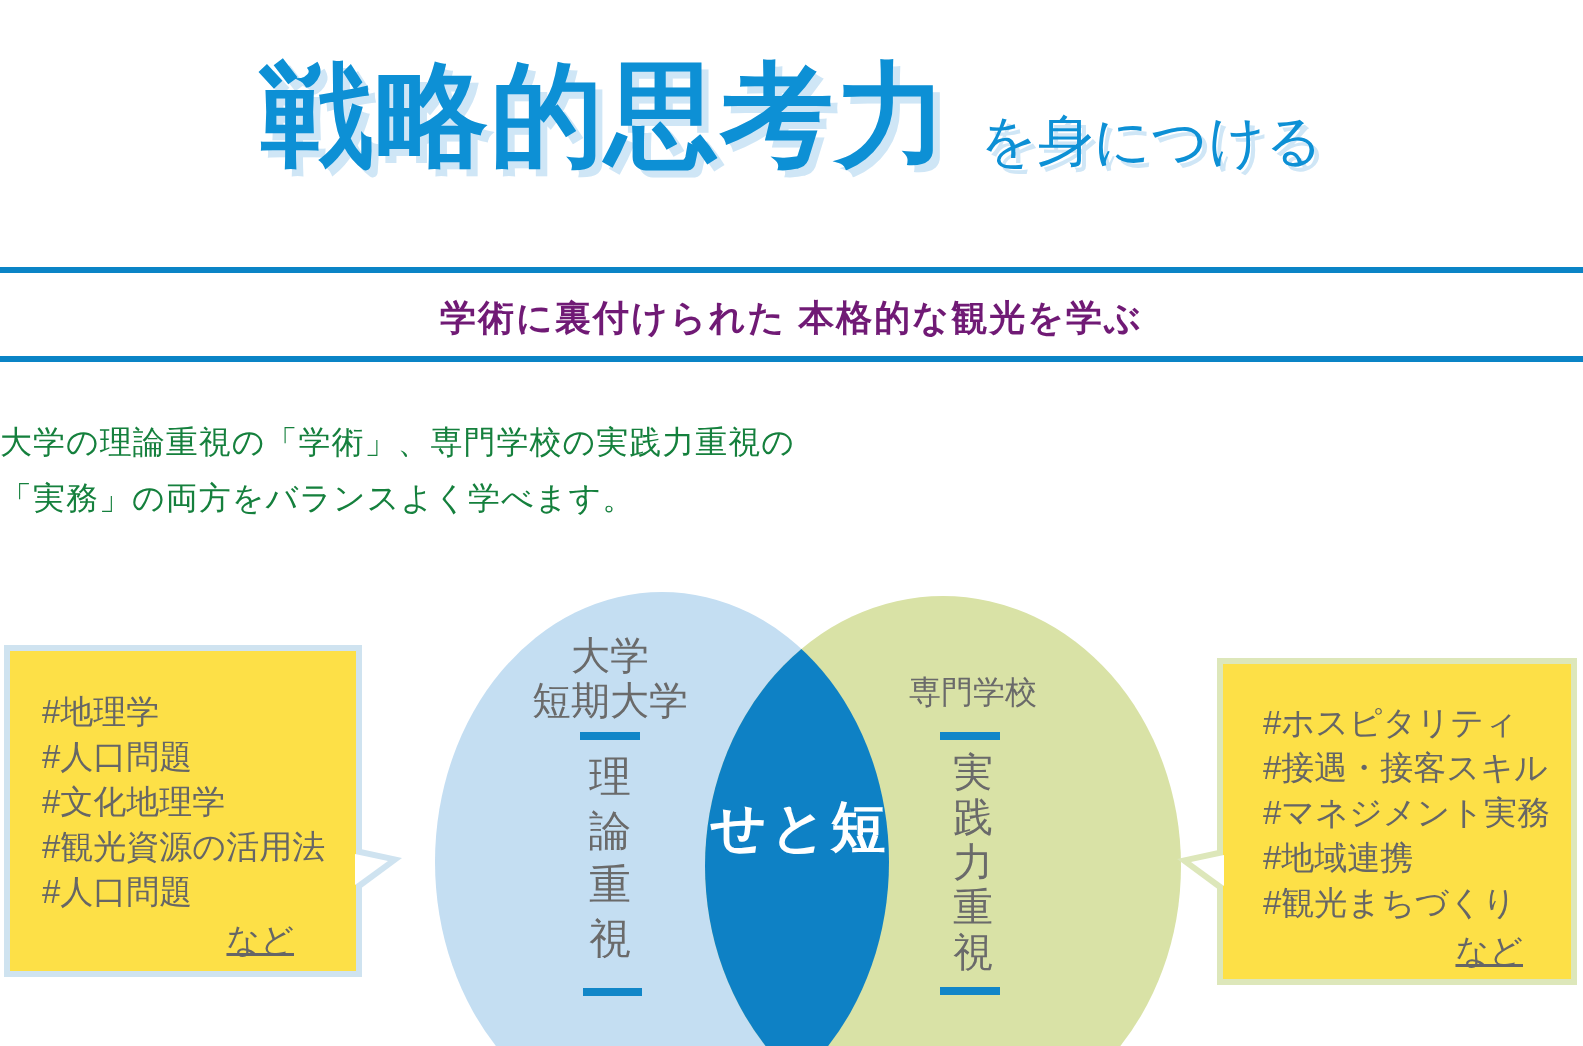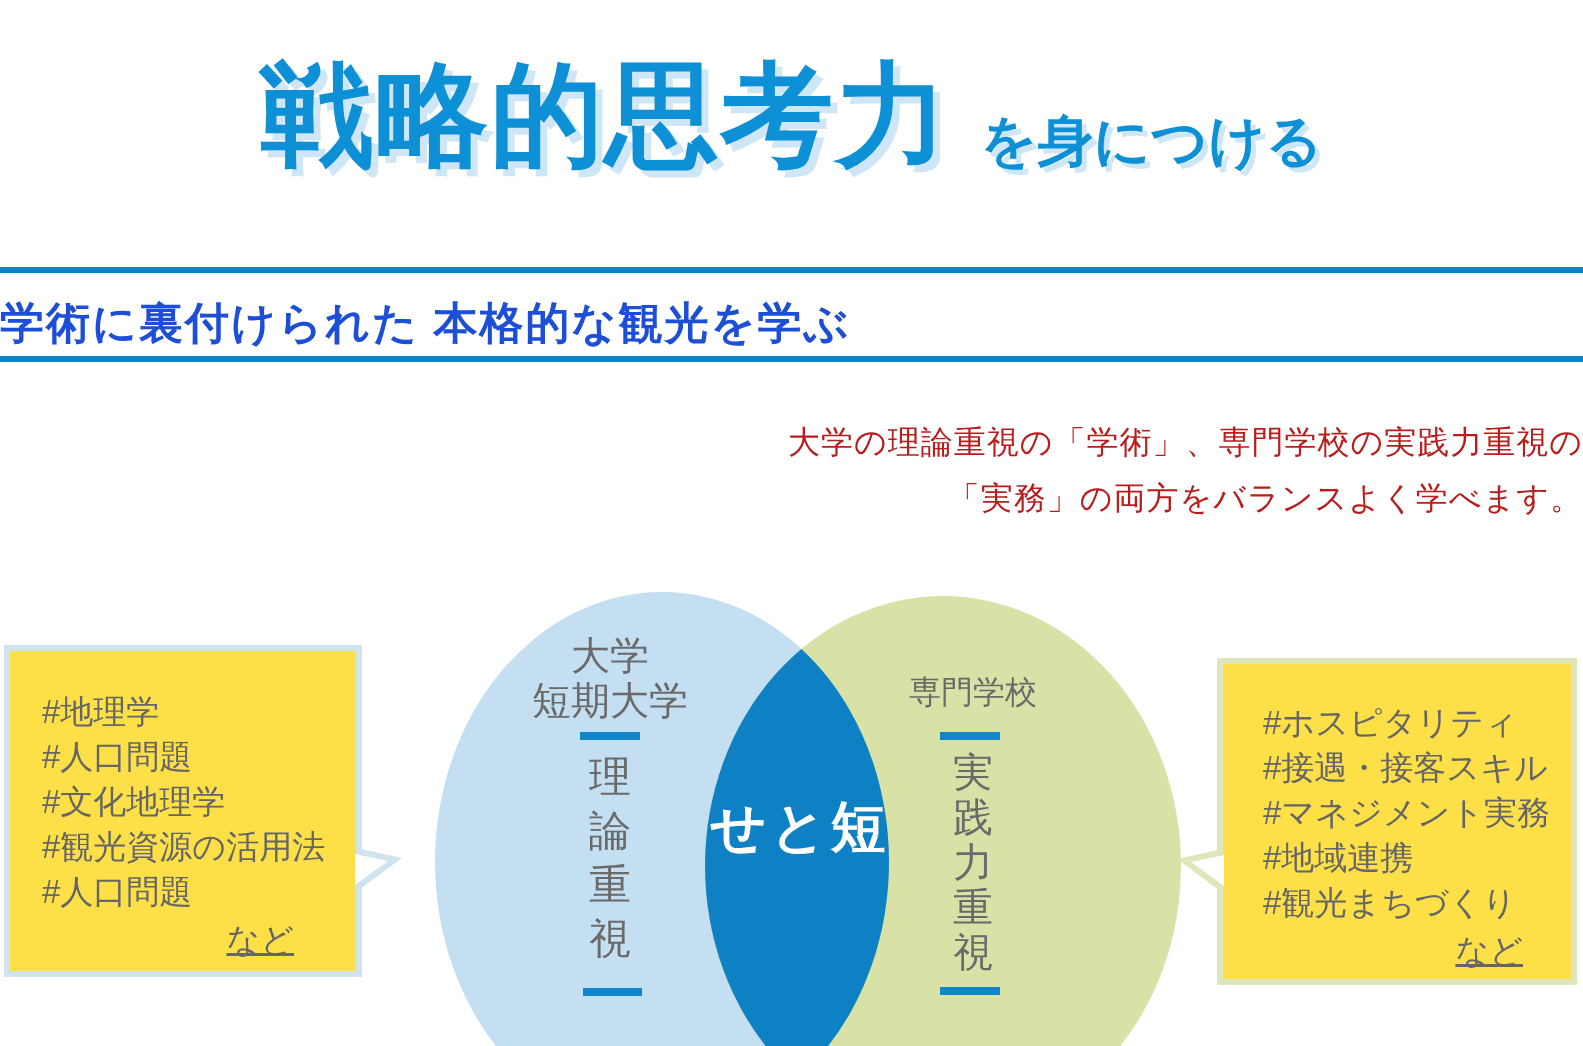--- a/index.html
+++ b/index.html
@@ -8,37 +8,37 @@
 
   
   .title{position:absolute;top:40px;left:0;width:100%;text-align:center;white-space:nowrap;color:#0d90d5;}
   .title-main{
     font-family:"DejaVu Serif","Liberation Serif",serif;
     font-size:113px;font-weight:700;letter-spacing:2px;
     text-shadow:7px 7px 0 #cfe6f6;
   }
   .title-suffix{
     font-family:"DejaVu Serif","Liberation Serif",serif;
-    font-size:56px;font-weight:700;margin-left:30px;vertical-align:-6px;
+    font-size:56px;font-weight:400;margin-left:30px;vertical-align:-6px;
     text-shadow:5px 5px 0 #cfe6f6;
   }
 
   
   .band-line{position:absolute;left:0;width:100%;height:6px;background:#0a84c6;}
   .band-top{top:267px;}
   .band-bottom{top:356px;}
   .band-text{
-    position:absolute;top:294px;left:0;width:100%;text-align:left;
-    font-size:44px;font-weight:bold;color:#1d4ed8;letter-spacing:2px;white-space:nowrap;
+    position:absolute;top:294px;left:0;width:100%;text-align:center;
+    font-size:36px;font-weight:bold;color:#701a75;letter-spacing:2px;white-space:nowrap;
   }
 
   
   .intro{
-    position:absolute;top:414px;left:0;width:100%;text-align:right;
-    font-size:32px;color:#b91c1c;line-height:56px;letter-spacing:1px;white-space:nowrap;
+    position:absolute;top:414px;left:0;width:100%;text-align:left;
+    font-size:32px;color:#15803d;line-height:56px;letter-spacing:1px;white-space:nowrap;
   }
 
   
   .venn{position:absolute;left:0;top:0;width:1583px;height:1046px;pointer-events:none;}
 
   .circle-label{position:absolute;color:#6a6a6a;text-align:center;white-space:nowrap;}
   .left-label{left:460px;top:633px;width:300px;font-size:39px;line-height:45px;}
   .right-label{left:823px;top:671px;width:300px;font-size:32px;line-height:42px;}
 
   .mini-bar{position:absolute;background:#1186c8;}

